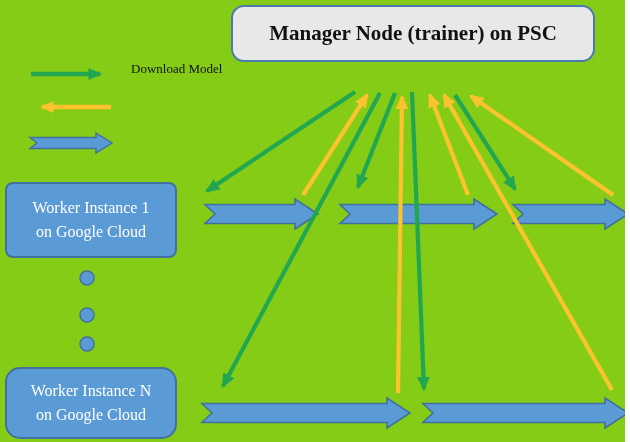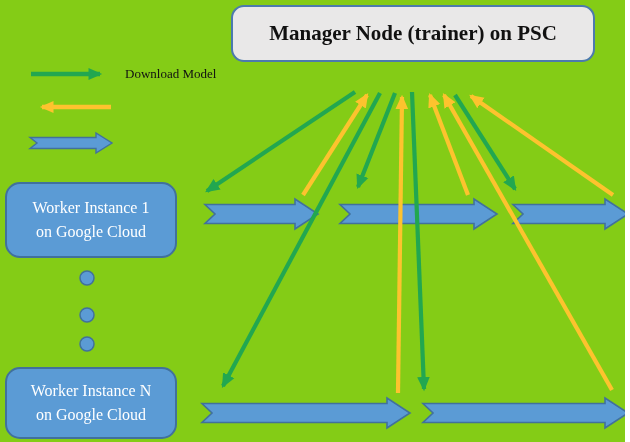--- a/index.html
+++ b/index.html
@@ -10,30 +10,30 @@
   .layer{position:absolute;left:0;top:0;}
   .manager{
     position:absolute;left:231px;top:5px;width:364px;height:57px;
     background:#E9E8E8;border:2.5px solid #4C7AAE;border-radius:13px;
     display:flex;align-items:center;justify-content:center;box-sizing:border-box;
   }
   .manager span{
     font-size:21px;font-weight:bold;color:#111111;white-space:nowrap;
   }
   .lrow{
-    position:absolute;left:28px;height:26px;display:flex;align-items:center;gap:11px;
+    position:absolute;left:28px;height:26px;display:flex;align-items:flex-start;gap:17px;
   }
   .llabel{font-size:13px;color:#111111;white-space:nowrap;}
   .worker{
     position:absolute;left:5px;width:172px;
     background:#5B9BD5;border:2px solid #41719C;border-radius:15px;
     display:flex;flex-direction:column;align-items:center;justify-content:center;
     box-sizing:border-box;color:#ffffff;font-size:16px;line-height:1.5;text-align:center;
   }
-  .worker-1{top:182px;height:76px;}
+  .worker-1{top:182px;height:76px;border-radius:8px;}
   .worker-n{top:367px;height:72px;text-align:center;}
 </style>
 </head>
 <body>
 
 <div class="canvas">
 
   <svg class="layer" width="630" height="442" viewBox="0 0 630 442">
       <defs>
   <marker id="hG" viewBox="0 0 10 10" refX="8" refY="5" markerWidth="3.6" markerHeight="3.6" orient="auto">

